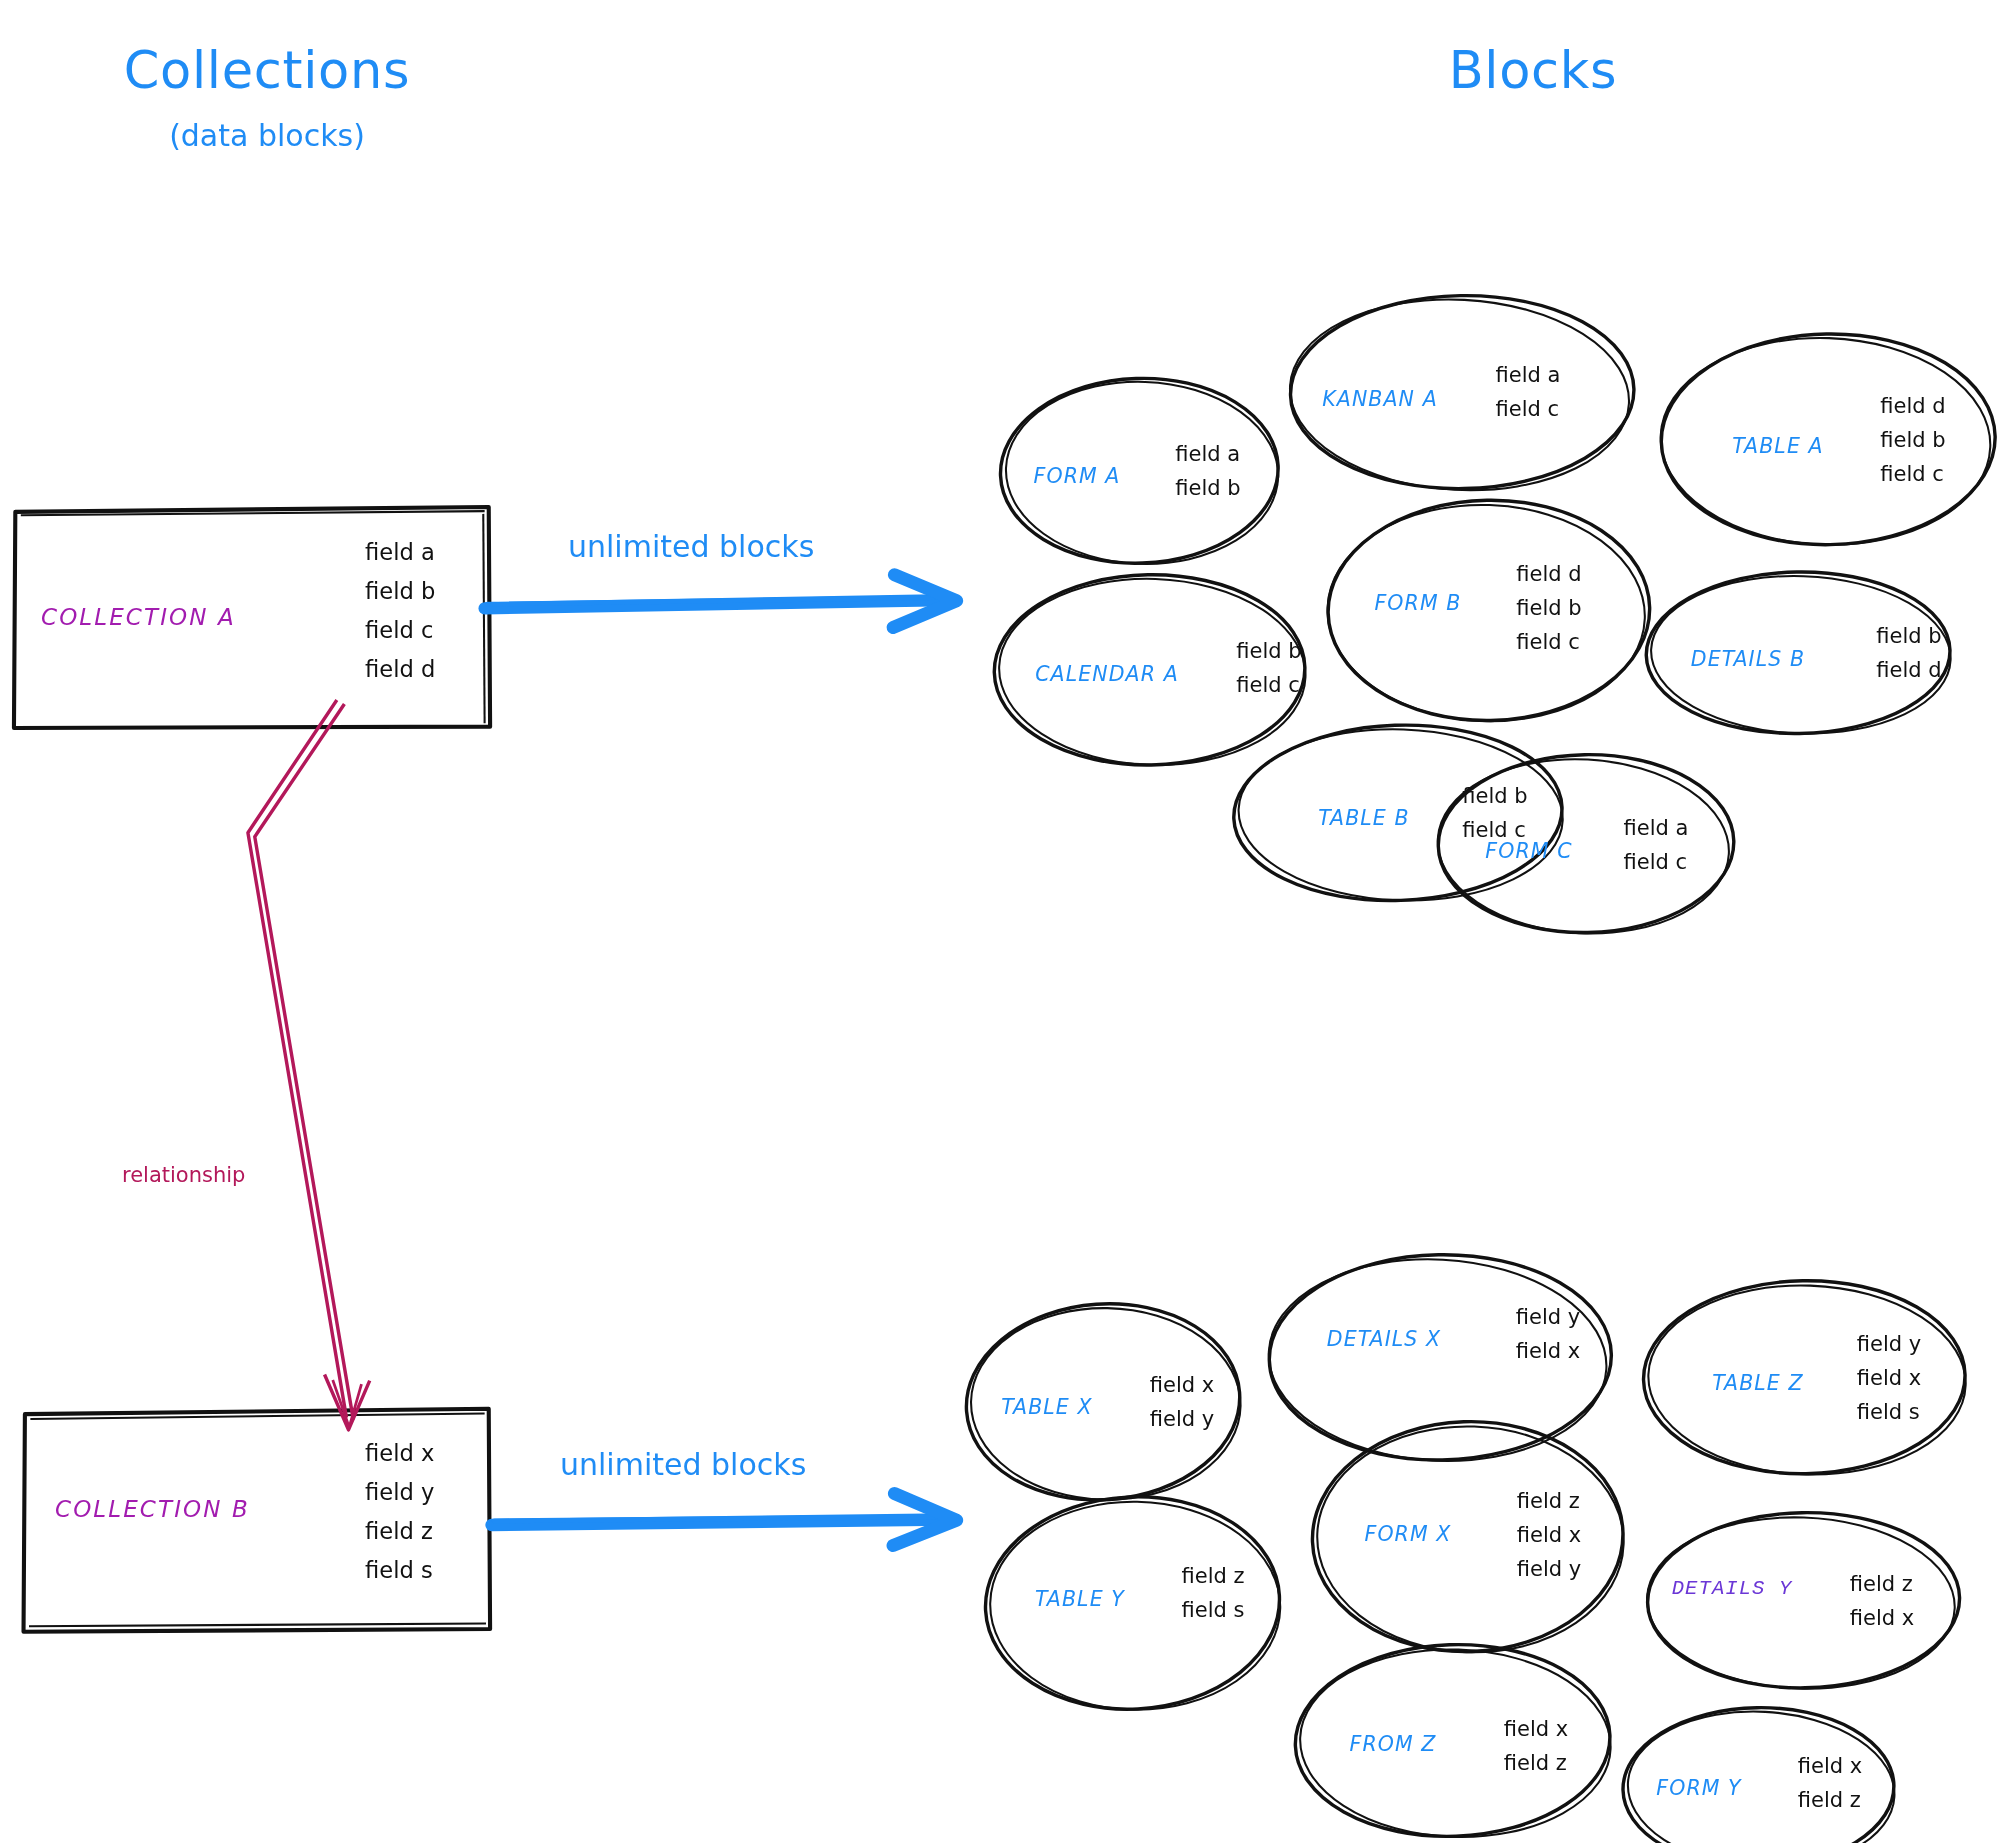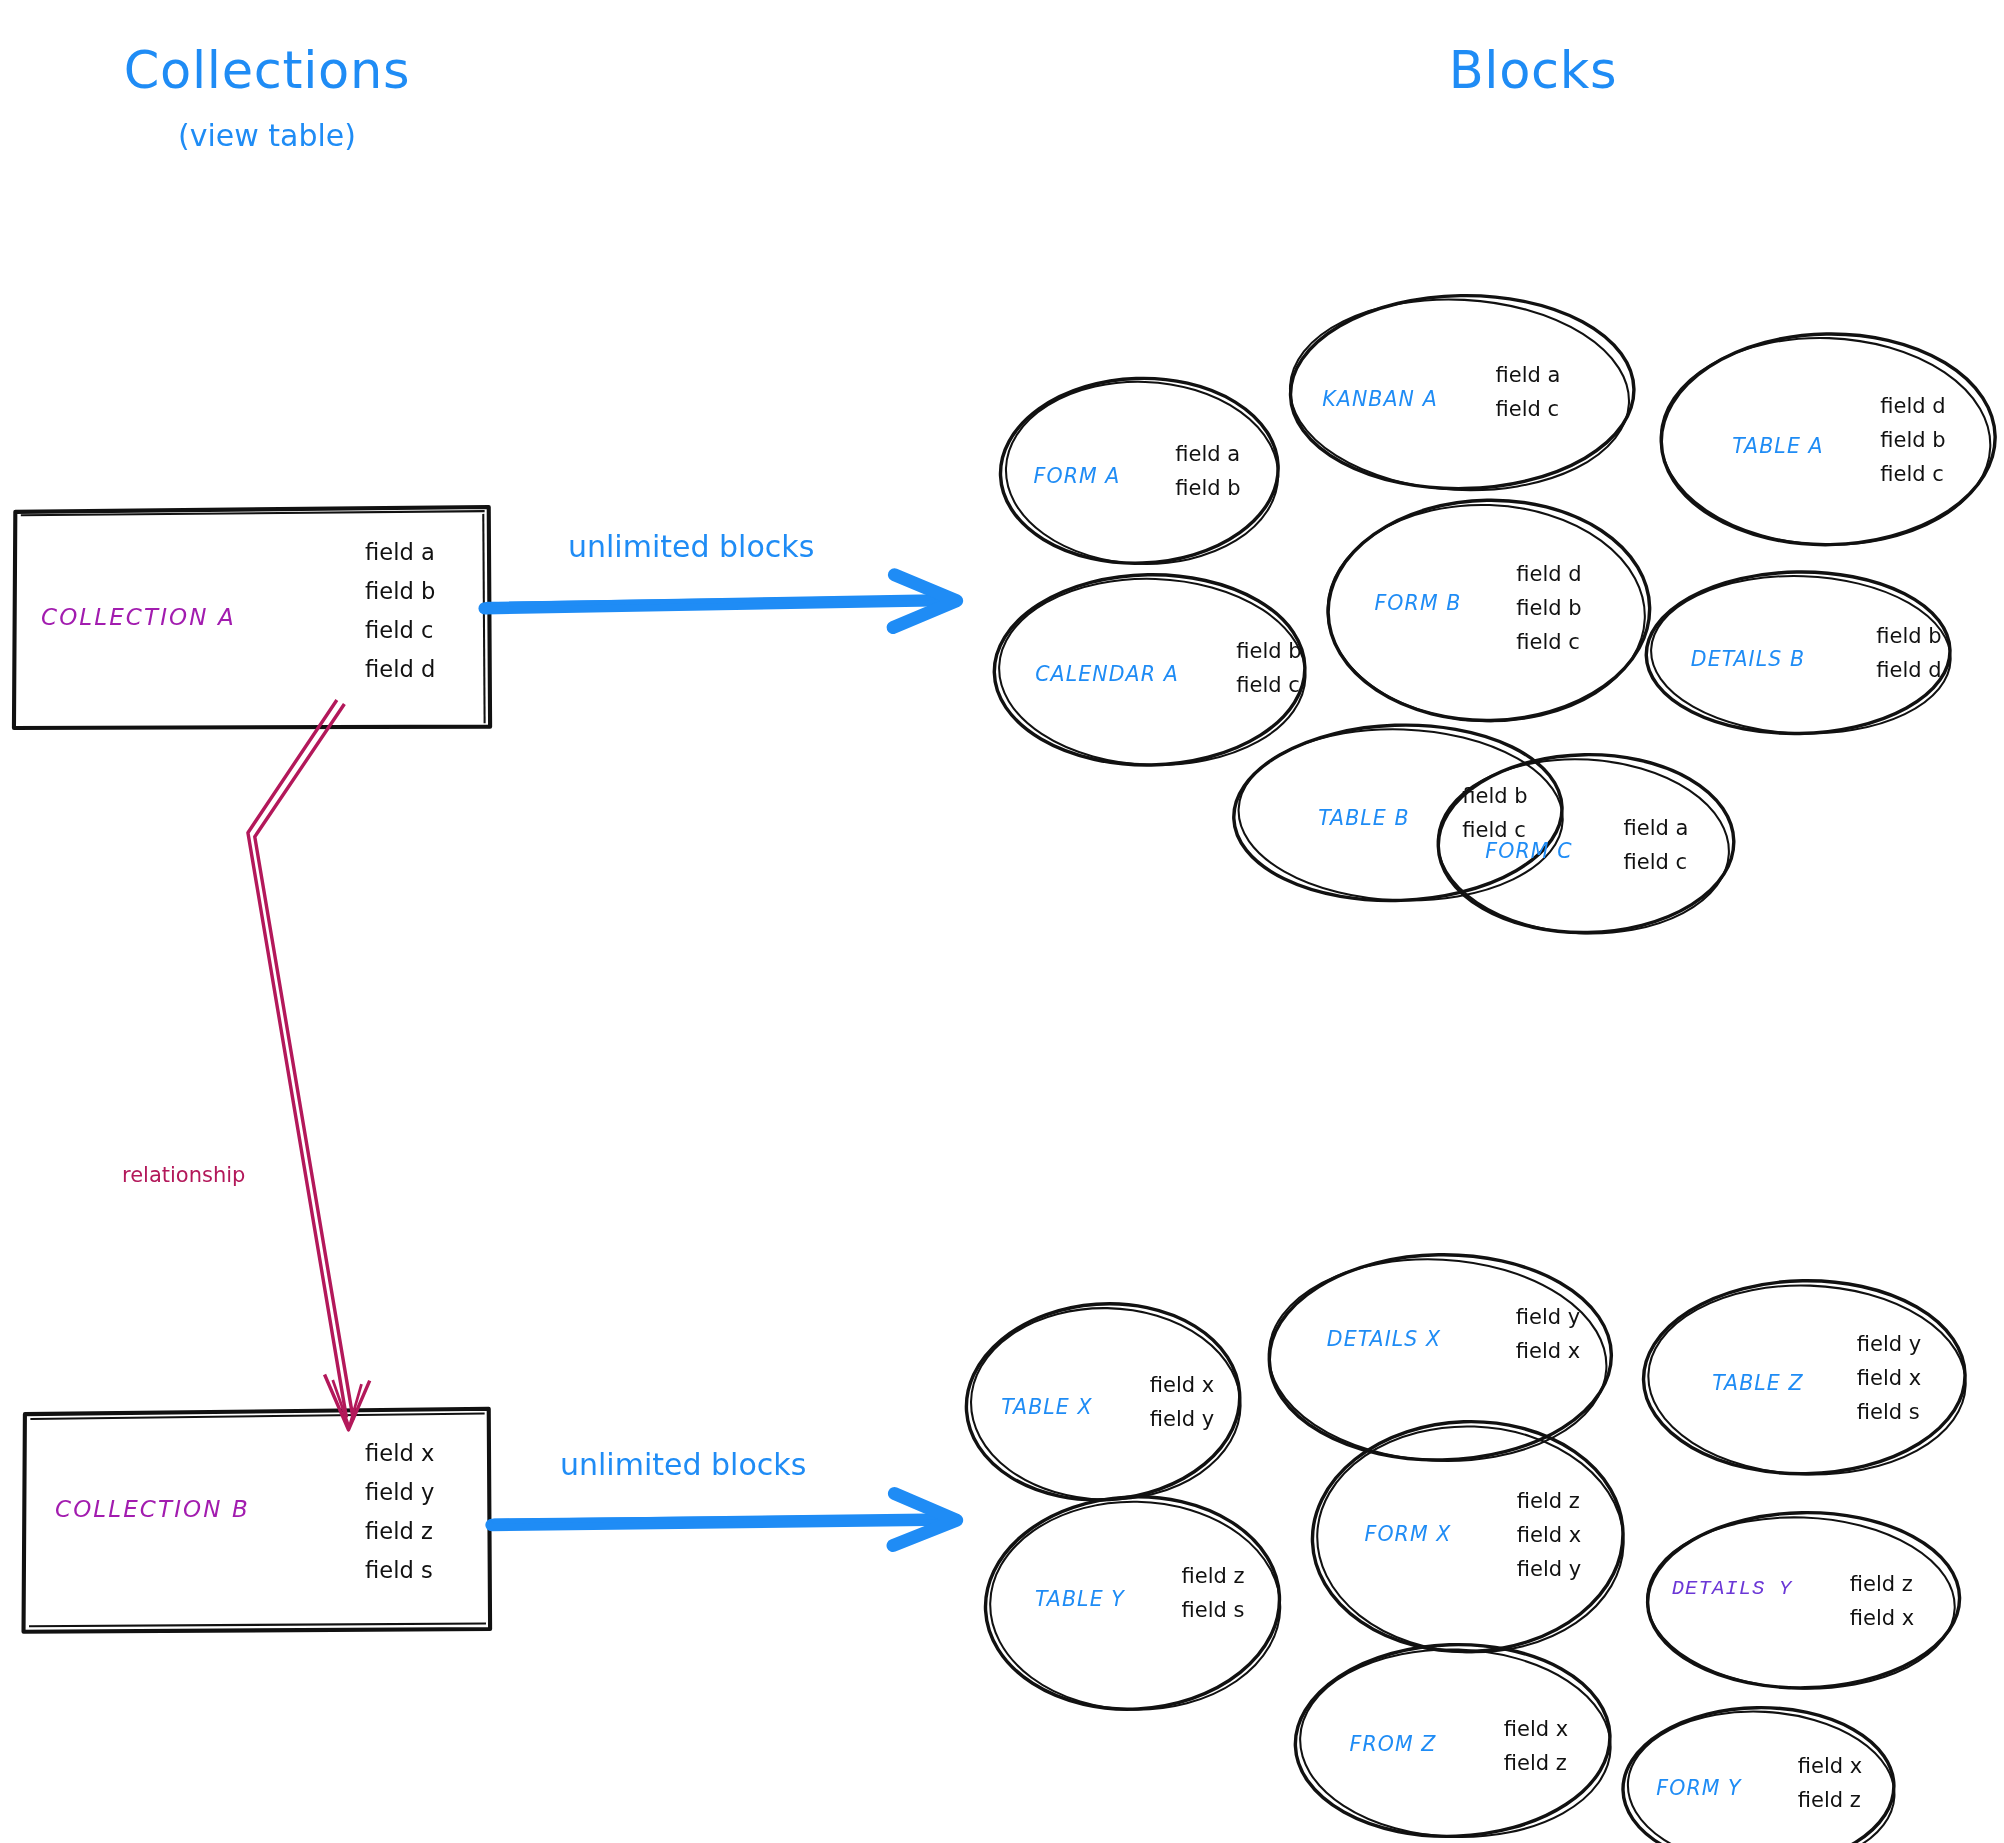--- a/index.html
+++ b/index.html
@@ -159,21 +159,21 @@
 
       <ellipse cx="2123" cy="2493" rx="230" ry="140" transform="rotate(-2 2123 2493)"></ellipse>
       <ellipse cx="2127" cy="2497" rx="227" ry="137" transform="rotate(2 2127 2497)" stroke-width="3"></ellipse>
 
       <ellipse cx="2570" cy="2562" rx="198" ry="117" transform="rotate(-1 2570 2562)"></ellipse>
       <ellipse cx="2574" cy="2565" rx="195" ry="114" transform="rotate(3 2574 2565)" stroke-width="3"></ellipse>
     </g>
   </svg>
 
   <div class="hdr hdr-main" style="left:55px;top:5.5px;width:424px;">Collections</div>
-  <div class="hdr hdr-sub" style="left:55px;top:83px;width:424px;">(view table)</div>
+  <div class="hdr hdr-sub" style="left:55px;top:83px;width:424px;">(data blocks)</div>
 
   <div class="hdr hdr-main" style="left:1321px;top:5.5px;width:424px;">Blocks</div>
 
   <div class="coll-title" style="left:41px;top:569px;">COLLECTION A</div>
   <div class="coll-fields" style="left:365px;top:498px;">
     <div>field a</div>
     <div>field b</div>
     <div>field c</div>
     <div>field d</div>
   </div>

